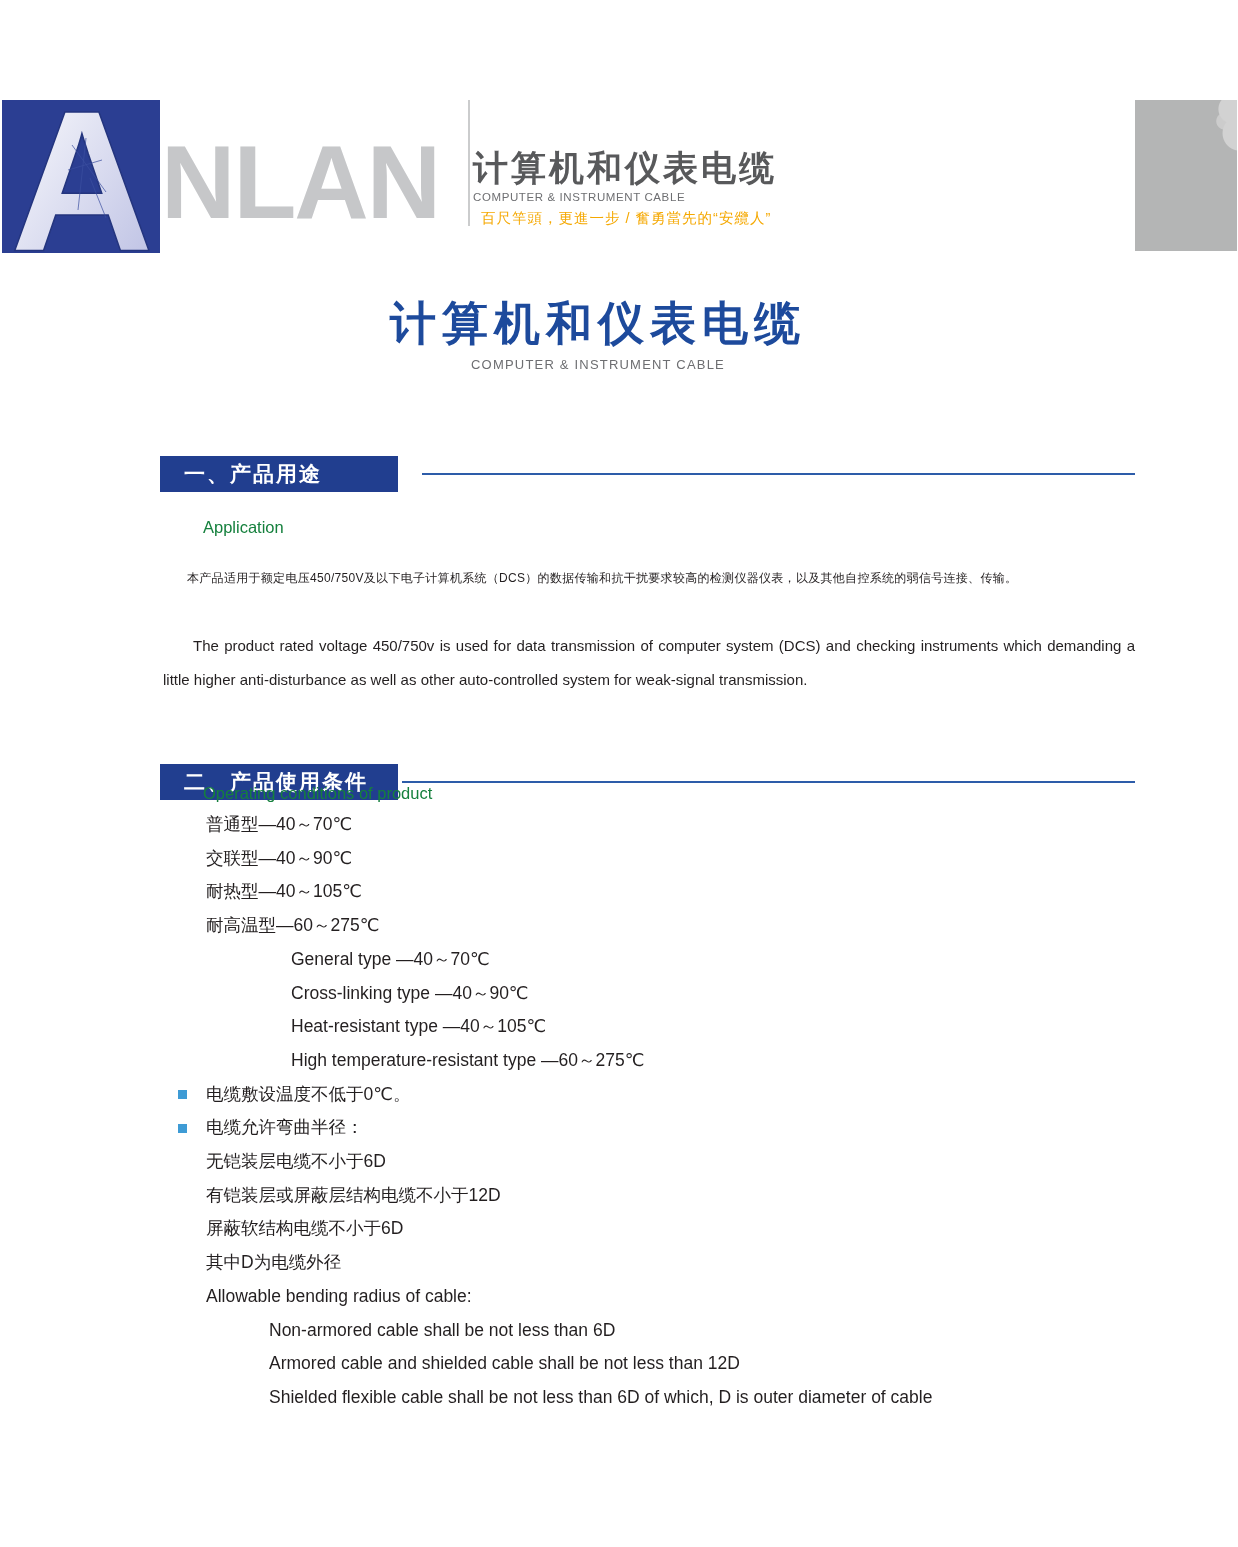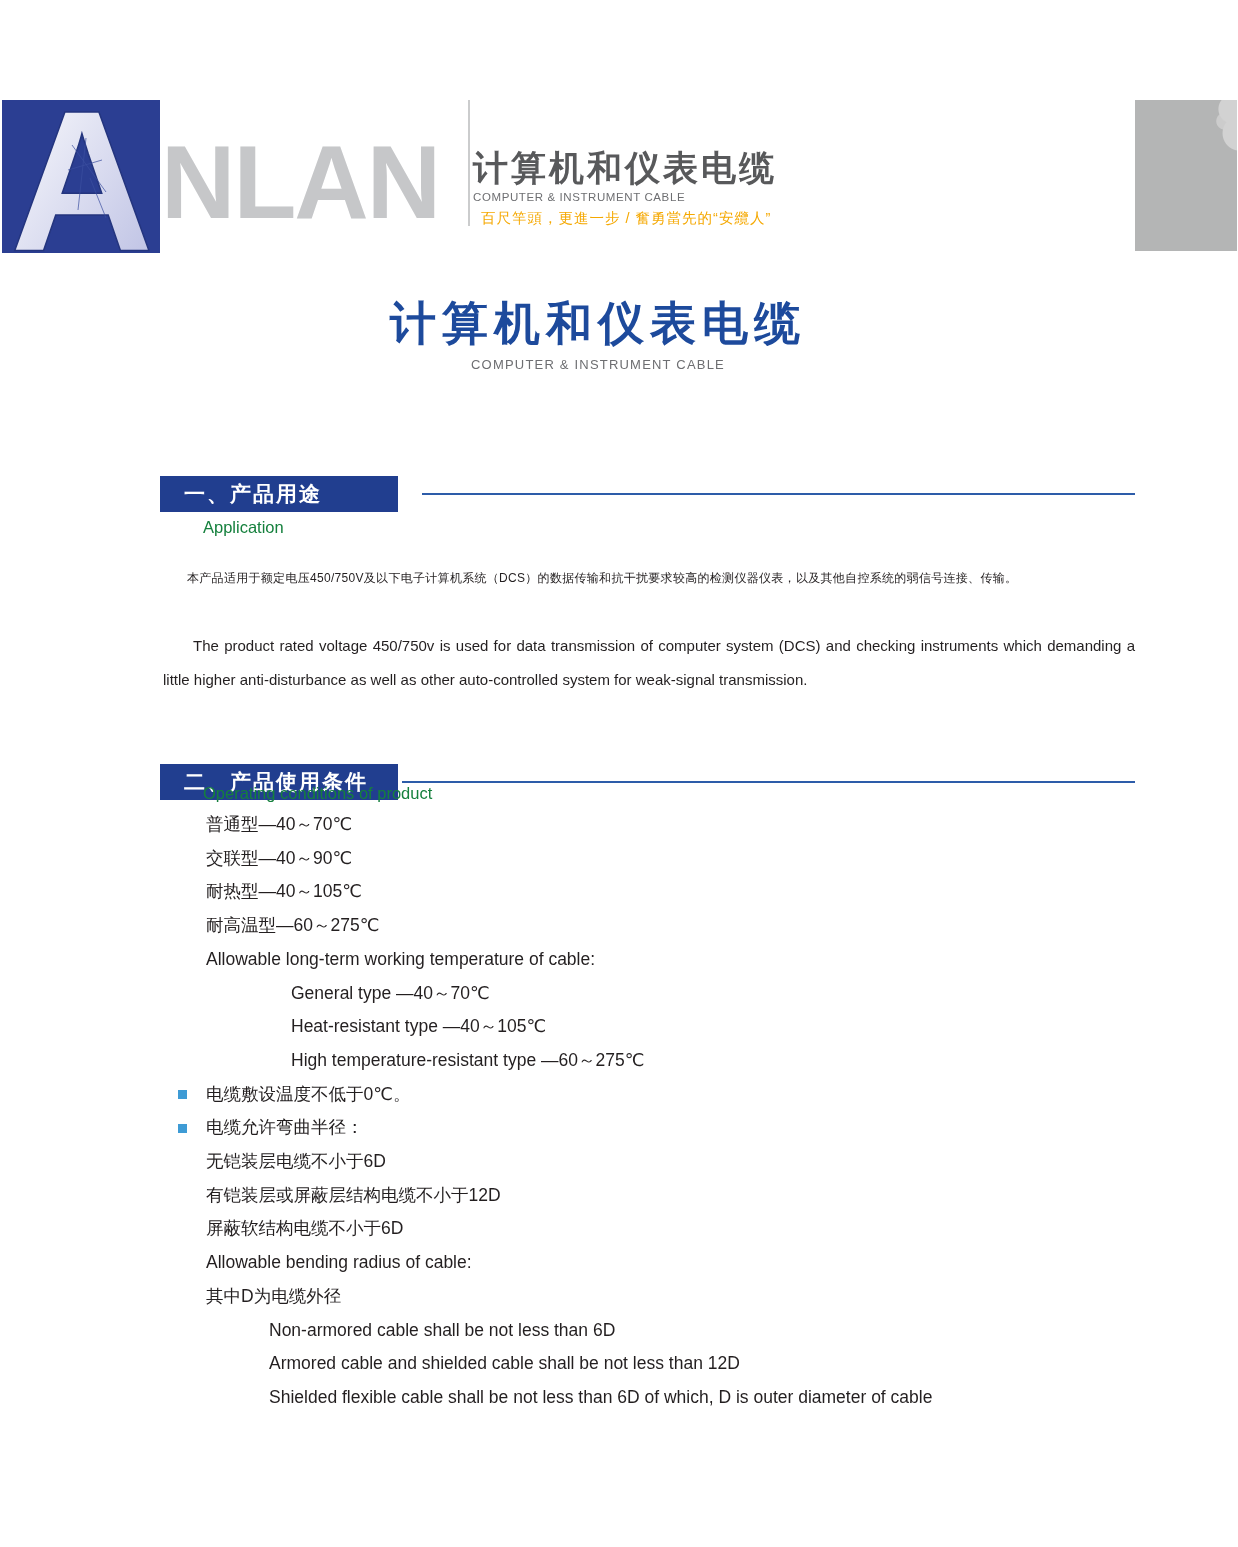--- a/index.html
+++ b/index.html
@@ -49,21 +49,21 @@
       radial-gradient(circle at 103% 22%, #d2d2d2 17px, transparent 18px),
       radial-gradient(circle at 88% 14%, #cccccc 8px, transparent 9px),
       #b4b5b5;
   }
   
   .page-title-wrap{position:absolute;left:0;top:296px;width:1196px;text-align:center;}
   .page-title-cn{font-size:46px;font-weight:bold;color:var(--title-blue);letter-spacing:6px;line-height:1.2;}
   .page-title-en{margin-top:6px;font-size:13px;color:var(--muted-gray);letter-spacing:1.2px;}
   
   .sec-header{position:absolute;left:160px;width:975px;display:flex;align-items:center;}
-  .sec-header.s1{top:476px;}
+  .sec-header.s1{top:456px;}
   .sec-header.s2{top:764px;}
   .sec-box{
     width:238px;height:36px;background:var(--brand-blue);
     color:#ffffff;font-size:21px;font-weight:bold;letter-spacing:2px;
     display:flex;align-items:center;padding-left:24px;flex:none;
   }
   .sec-line{flex:1;height:2px;background:var(--line-blue);}
   .sec-header.s1 .sec-line{margin-left:24px;}
   .sec-header.s2 .sec-line{margin-left:4px;}
   .sec-sub{position:absolute;left:203px;font-size:16.5px;color:#15803d;}
@@ -144,30 +144,30 @@
     <div class="row plain">
       
       <span>耐热型—40～105℃</span>
     </div>
 
     <div class="row plain">
       
       <span>耐高温型—60～275℃</span>
     </div>
 
-    <div class="row plain">
-      
-      <span>Allowable long-term working temperature of cable:</span>
-    </div>
 
     <div class="row indent1">
       
       <span>General type —40～70℃</span>
     </div>
 
+    <div class="row indent1">
+      
+      <span>Cross-linking type —40～90℃</span>
+    </div>
 
     <div class="row indent1">
       
       <span>Heat-resistant type —40～105℃</span>
     </div>
 
     <div class="row indent1">
       
       <span>High temperature-resistant type —60～275℃</span>
     </div>
@@ -193,28 +193,28 @@
       <span>有铠装层或屏蔽层结构电缆不小于12D</span>
     </div>
 
     <div class="row plain">
       
       <span>屏蔽软结构电缆不小于6D</span>
     </div>
 
     <div class="row plain">
       
+      <span>其中D为电缆外径</span>
+    </div>
+
+    <div class="row plain">
+      
       <span>Allowable bending radius of cable:</span>
     </div>
 
-    <div class="row plain">
-      
-      <span>其中D为电缆外径</span>
-    </div>
-
     <div class="row indent2">
       
       <span>Non-armored cable shall be not less than 6D</span>
     </div>
 
     <div class="row indent2">
       
       <span>Armored cable and shielded cable shall be not less than 12D</span>
     </div>
 

